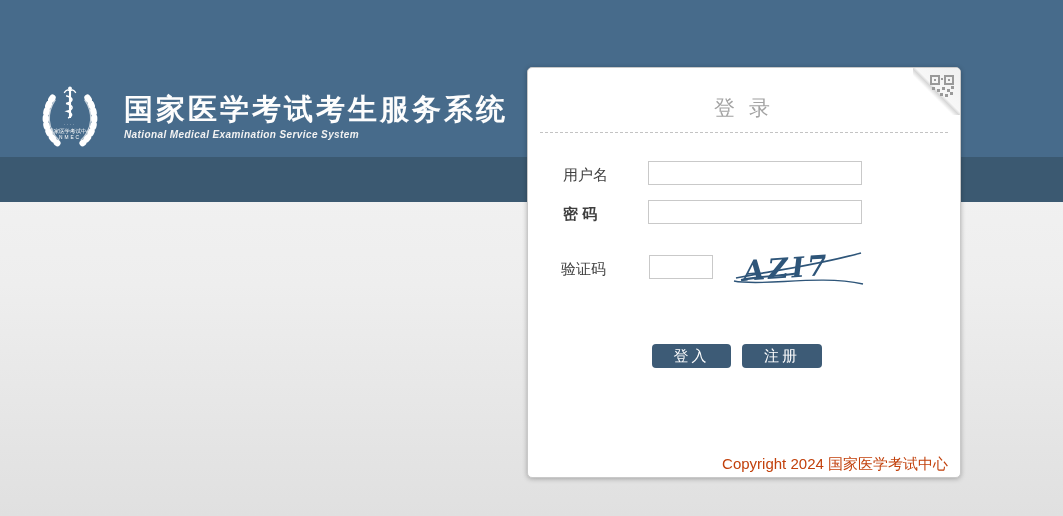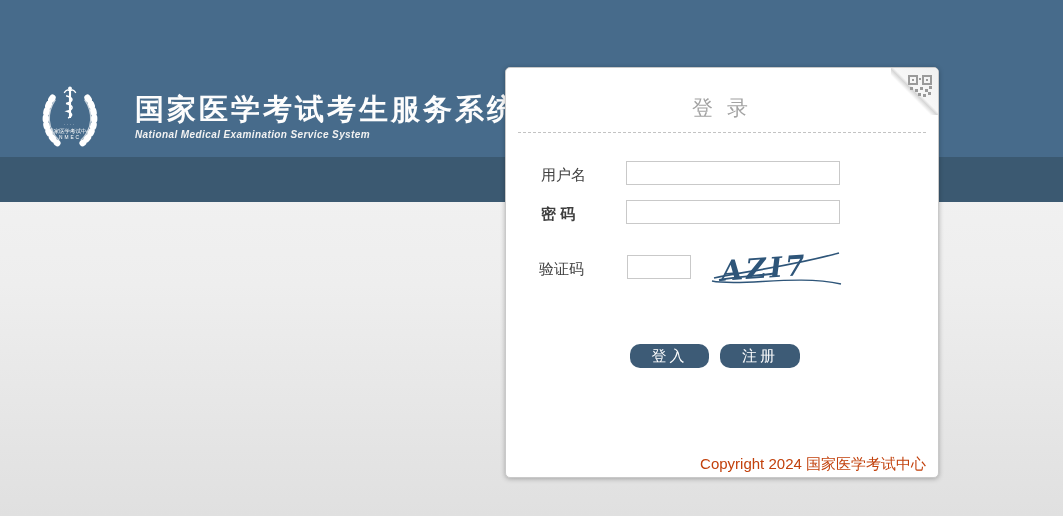--- a/index.html
+++ b/index.html
@@ -10,33 +10,33 @@
     background:linear-gradient(180deg,#f7f7f7 0%,#eeeeee 55%,#e0e0e0 100%);
   }
   .header-band {
     position:absolute; left:0; top:0; width:100%; height:157px;
     background:var(--header-bg,#476b8b);
   }
   .sub-band {
     position:absolute; left:0; top:157px; width:100%; height:45px;
     background:var(--band-bg,#3b5971);
   }
-  .brand { position:absolute; left:38px; top:82px; display:flex; align-items:flex-start;gap:11px; }
+  .brand { position:absolute; left:38px; top:82px; display:flex; align-items:flex-start; }
   .brand-logo { width:64px; height:72px; flex:0 0 auto; }
   .brand-text { margin-left:22px; padding-top:12px; color:#fff; }
   .brand-title {
     font-size:29px; font-weight:bold; letter-spacing:3px; color:#fdfdfd;
     line-height:1.1; white-space:nowrap;
   }
   .brand-subtitle {
     font-size:10px; font-style:italic; font-weight:bold; color:#f2f2f2;
     letter-spacing:0.4px; margin-top:3px; white-space:nowrap;
   }
   .login-card {
-    position:absolute; left:505px; top:67px; width:434px; height:411px;
+    position:absolute; left:527px; top:67px; width:434px; height:411px;
     background:#fff; border:1px solid var(--card-border,#c9c9c9);
     border-radius:5px; box-shadow:0 1px 5px rgba(0,0,0,.28);
   }
   .qr-corner {
     position:absolute; top:0; right:0; width:47px; height:47px;
     border-top-right-radius:4px; overflow:hidden;
     background:linear-gradient(45deg,#ffffff 42%,#d7d7d7 49%,#f7f7f7 53%,#f0f0f0 100%);
     cursor:pointer;
   }
   .qr-corner svg { position:absolute; top:7px; right:4px; }
@@ -62,21 +62,21 @@
   .inp-pass { left:120px; top:132px; width:214px; }
   .lbl-captcha { left:33px; top:192px; }
   .inp-captcha { left:121px; top:187px; width:64px; }
   .captcha-img { position:absolute; left:205px; top:178px; width:131px; height:42px; cursor:pointer; }
   .links-row {
     position:absolute; left:122px; top:243px; display:flex; gap:13px;
     font-size:15px;
   }
   .links-row a { color:var(--link-color,#2d6d92); text-decoration:none; cursor:pointer; }
   .btn {
-    position:absolute; top:276px; height:24px; border:none; border-radius:10px;
+    position:absolute; top:276px; height:24px; border:none; border-radius:4px;
     background:var(--button-bg,#3d5b76); color:#fff; font-size:15px;
     letter-spacing:3px; cursor:pointer; font-family:Liberation Serif, serif;
     display:flex; align-items:center; justify-content:center;
   }
   .btn-login { left:124px; width:79px; }
   .btn-register { left:214px; width:80px;text-align:center; }
   .card-footer {
     position:absolute; right:12px; top:387px; font-size:15px; color:#c2410c;
     white-space:nowrap;
   }

